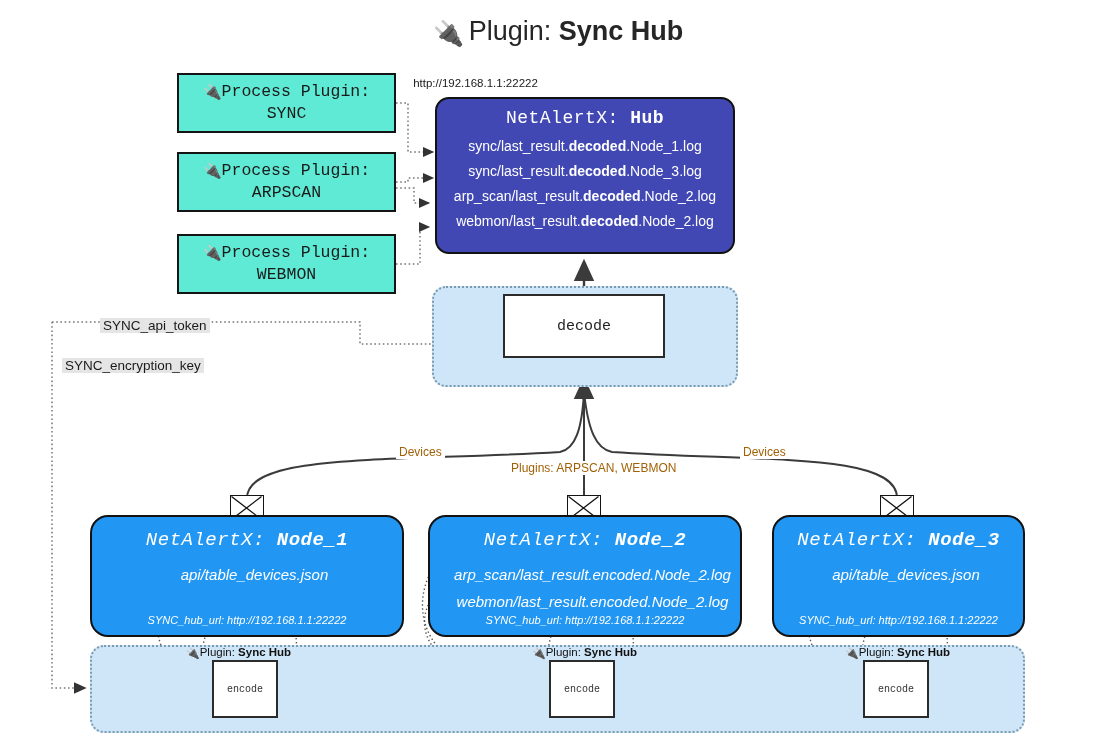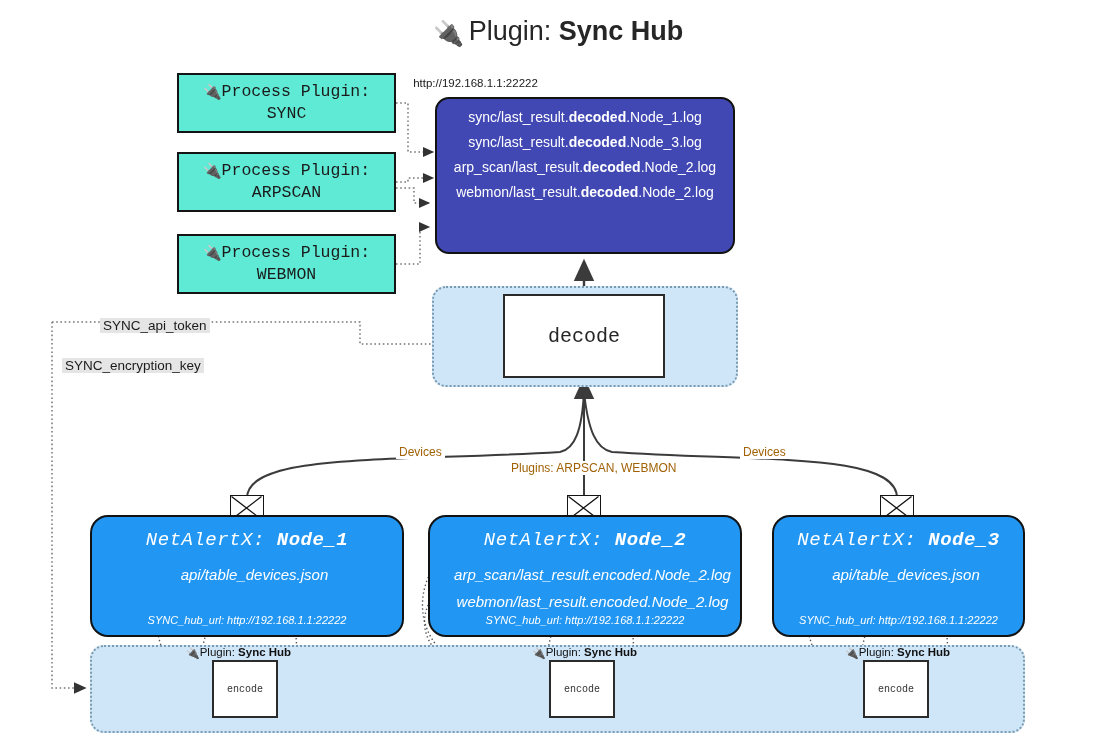--- a/index.html
+++ b/index.html
@@ -31,23 +31,23 @@
   #hub .htitle{margin-top:9px;text-align:center;font-family:"Liberation Mono","DejaVu Sans Mono",monospace;
        font-size:18px;color:#ffffff;letter-spacing:.5px;}
   #hub .htitle b{font-weight:bold;}
   #hub .rows{margin-top:6px;}
   #hub .row{color:#ffffff;font-size:14px;text-align:center;line-height:25px;white-space:nowrap;}
   #hub .row b{font-weight:bold;}
 
   
   #decode-group{left:432px;top:286px;width:306px;height:101px;background:#cfe6f9;
         border:2px dotted #7a9ab0;border-radius:14px;}
-  #decode-box{left:503px;top:294px;width:162px;height:84px;background:#ffffff;border:2.5px solid #2b2b2b;
+  #decode-box{left:503px;top:294px;width:162px;height:64px;background:#ffffff;border:2.5px solid #2b2b2b;
         display:flex;align-items:center;justify-content:center;
-        font-family:"Liberation Mono","DejaVu Sans Mono",monospace;font-size:20px;color:#262626;}
+        font-family:"Liberation Mono","DejaVu Sans Mono",monospace;font-size:15px;color:#262626;}
 
   
   .node{background:#2196f3;border:2.5px solid #121212;border-radius:18px;font-style:italic;}
   .node .ntitle{margin-top:12px;text-align:center;font-family:"Liberation Mono","DejaVu Sans Mono",monospace;
         font-size:19px;color:#ffffff;letter-spacing:.5px;}
   .node .ntitle b{font-weight:bold;}
   .node .nlines{margin-top:10px;}
   .node .nline{color:#ffffff;font-size:15px;text-align:center;line-height:27px;white-space:nowrap;margin-left:15px;}
   .node .nfoot{position:absolute;left:0;right:0;bottom:9px;text-align:center;font-size:11px;color:#ffffff;}
 
@@ -139,20 +139,23 @@
     <div class="l1"><span class="plug">🔌</span><span>Process Plugin:</span></div>
     <div>ARPSCAN</div>
   </div>
 
   <div class="abs pbox" style="left:177px;top:234px;width:219px;height:60px;">
     <div class="l1"><span class="plug">🔌</span><span>Process Plugin:</span></div>
     <div>WEBMON</div>
   </div>
 
   <div class="abs" id="hub">
+    <div class="htitle">
+      <span>NetAlertX: </span><b>Hub</b>
+    </div>
     <div class="rows">
       <div class="row"><span>sync/last_result.</span><b>decoded</b><span>.Node_1.log</span></div>
       <div class="row"><span>sync/last_result.</span><b>decoded</b><span>.Node_3.log</span></div>
       <div class="row"><span>arp_scan/last_result.</span><b>decoded</b><span>.Node_2.log</span></div>
       <div class="row"><span>webmon/last_result.</span><b>decoded</b><span>.Node_2.log</span></div>
     </div>
   </div>
 
   <div class="abs" id="decode-group"></div>
   <div class="abs" id="decode-box">decode</div>

